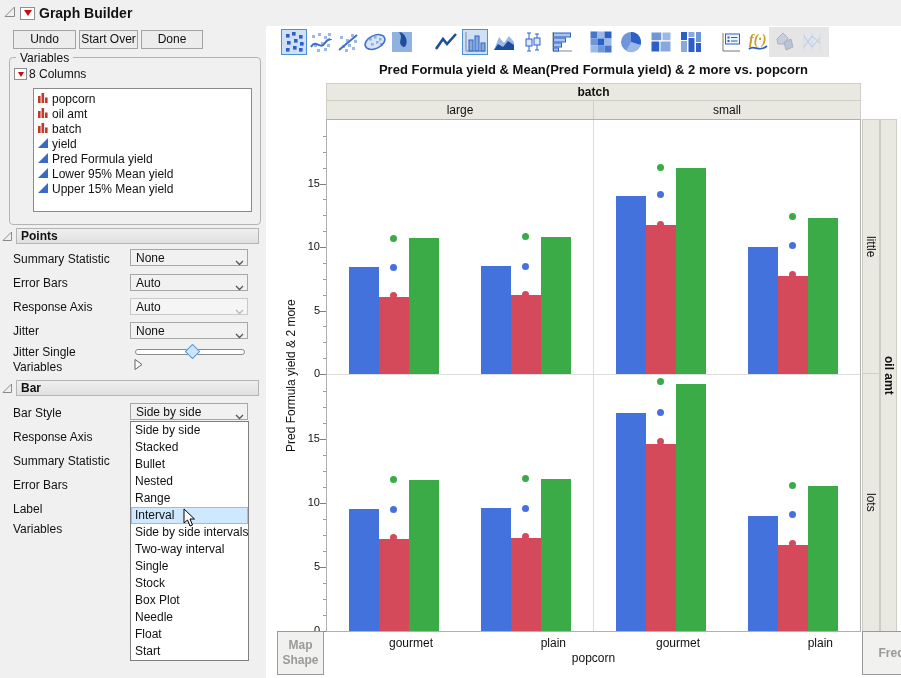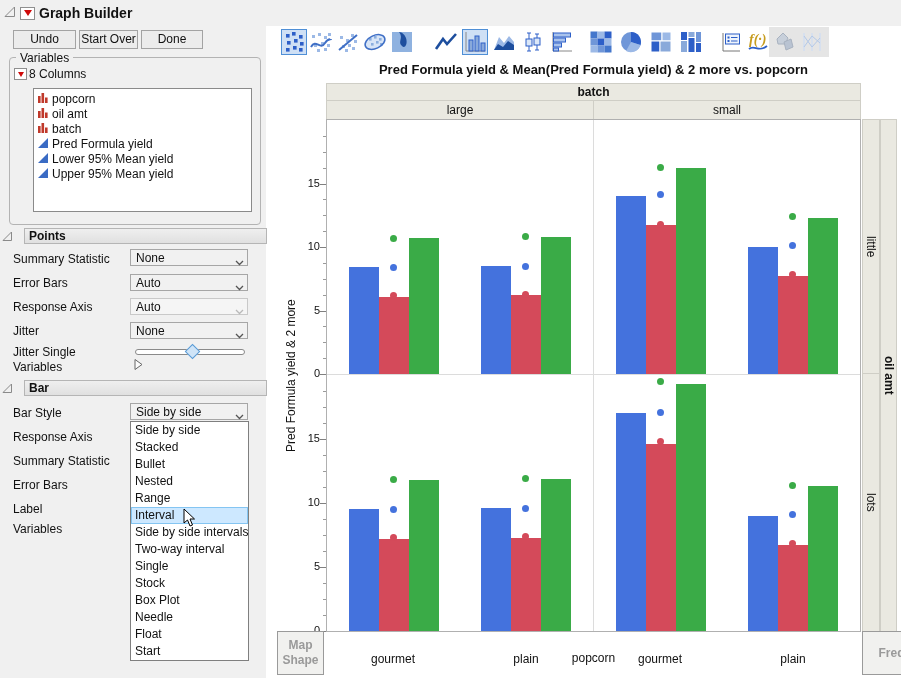--- a/index.html
+++ b/index.html
@@ -15,21 +15,21 @@
   .red-tri{width:0;height:0;border-left:4px solid transparent;border-right:4px solid transparent;border-top:6px solid #cf0a0a;}
   
   .btn{position:absolute;top:30px;height:19px;background:#ececec;border:1px solid #a3a3a3;box-sizing:border-box;text-align:center;line-height:16px;font-size:12px;}
   
   .groupbox{left:9px;top:57px;width:252px;height:168px;border:1px solid #b3b3b3;border-radius:4px;box-sizing:border-box;}
   .groupbox-legend{left:16px;top:51px;background:#f0f0f0;padding:0 4px;}
   .columns-row{left:14px;top:67px;display:flex;align-items:center;gap:2px;}
   .varlist{left:33px;top:88px;width:219px;height:124px;background:#fff;border:1px solid #8a8a8a;box-sizing:border-box;padding-top:2px;}
   .varitem{height:15px;display:flex;align-items:center;gap:4px;padding-left:4px;white-space:nowrap;}
   
-  .sect-hdr{position:absolute;left:24px;width:243px;height:16px;background:linear-gradient(#efefef,#e0e0e0);border:1px solid #b5b5b5;box-sizing:border-box;font-weight:bold;padding-left:4px;line-height:14px;}
+  .sect-hdr{position:absolute;left:16px;width:243px;height:16px;background:linear-gradient(#efefef,#e0e0e0);border:1px solid #b5b5b5;box-sizing:border-box;font-weight:bold;padding-left:4px;line-height:14px;}
   .ctl-label{position:absolute;left:13px;height:15px;white-space:nowrap;}
   .combo{position:absolute;left:130px;width:118px;height:17px;background:#f1f1f1;border:1px solid #a6a6a6;box-sizing:border-box;padding:1px 18px 0 5px;white-space:nowrap;}
   .combo .chev{position:absolute;right:3px;top:5px;}
   .combo.disabled{border-color:#c9c9c9;background:#f5f5f5;}
   .slider-track{left:135px;top:349px;width:110px;height:6px;background:#fff;border:1px solid #8a8a8a;border-radius:3px;box-sizing:border-box;}
   .slider-thumb{left:187px;top:346px;width:9px;height:9px;background:#cfe4f7;border:1px solid #5b9bd5;transform:rotate(45deg);}
   
   .menu{left:130px;top:421px;width:119px;background:#fff;border:1px solid #7f7f7f;box-sizing:border-box;z-index:5;}
   .menu-item{height:17px;line-height:17px;padding-left:4px;white-space:nowrap;}
   .menu-item.hl{background:#cde8ff;outline:1px solid #84c5f2;outline-offset:-1px;}
@@ -42,21 +42,21 @@
   .chart-title{left:326px;top:62px;width:535px;text-align:center;font-weight:bold;font-size:13px;}
   .facet{background:#eae9e1;border:1px solid #cfcec6;box-sizing:border-box;display:flex;align-items:center;justify-content:center;}
   .plot{left:326px;top:119px;width:533px;height:511px;border:1px solid #b0b0b0;background:#fff;}
   .panel{position:absolute;}
   .bar{position:absolute;bottom:0;width:30px;}
   .dot{position:absolute;width:7px;height:7px;border-radius:50%;}
   .vdiv{position:absolute;left:266px;top:0;width:1px;height:511px;background:#dcdcdc;}
   .hdiv{position:absolute;left:0;top:254px;width:533px;height:1px;background:#dcdcdc;}
   .ylabel{left:283px;top:119px;height:513px;width:16px;writing-mode:vertical-rl;transform:rotate(180deg);display:flex;align-items:center;justify-content:center;}
   .tick-label{position:absolute;width:24px;text-align:right;font-size:11px;}
-  .xcat{position:absolute;width:80px;text-align:center;margin-top:16px;}
+  .xcat{position:absolute;width:80px;text-align:right;}
   .xlabel{left:326px;top:651px;width:535px;text-align:center;}
   .strip{background:#eae9e1;border:1px solid #cfcec6;box-sizing:border-box;}
   .vtext{writing-mode:vertical-rl;display:flex;align-items:center;justify-content:center;box-sizing:border-box;}
   .dropzone{border:1px solid #9a9a9a;background:#f1f1ef;color:#9a9a9a;font-weight:bold;text-align:center;box-sizing:border-box;}
 </style>
 </head>
 <body>
 
 <div class="abs canvas"></div>
 
@@ -104,33 +104,39 @@
           <rect x="0" y="3" width="2.6" height="7" fill="#c0392b"></rect>
           <rect x="3.5" y="0" width="2.6" height="10" fill="#c0392b"></rect>
           <rect x="7" y="4.5" width="2.6" height="5.5" fill="#c0392b"></rect>
         </svg></span>
       <span>batch</span>
     </div>
     <div class="varitem">
       <span><svg width="10" height="10">
           <path d="M0,10 L10,10 L10,0 Z" fill="#3a6bc4"></path>
         </svg></span>
+      <span>yield</span>
+    </div>
+    <div class="varitem">
+      <span><svg width="10" height="10">
+          <path d="M0,10 L10,10 L10,0 Z" fill="#3a6bc4"></path>
+        </svg></span>
       <span>Pred Formula yield</span>
     </div>
     <div class="varitem">
       <span><svg width="10" height="10">
           <path d="M0,10 L10,10 L10,0 Z" fill="#3a6bc4"></path>
         </svg></span>
       <span>Lower 95% Mean yield</span>
     </div>
     <div class="varitem">
       <span><svg width="10" height="10">
           <path d="M0,10 L10,10 L10,0 Z" fill="#3a6bc4"></path>
         </svg></span>
-      <span>Upper 95% Mean yield</span>
+      <span>Upper 15% Mean yield</span>
     </div>
   </div>
 
 <div class="abs" style="left:1px;top:230px;"><svg width="12" height="12">
       <path d="M2,10.5 L10.5,10.5 L10.5,2 Z" fill="#f0f0f0" stroke="#8a8a8a"></path>
     </svg></div>
 <div class="sect-hdr" style="top:228px;">Points</div>
 
 <div class="ctl-label" style="top:252px;">Summary Statistic</div>
 <div class="combo" style="top:249px;"><span>None</span><span class="chev"><svg width="9" height="6">

